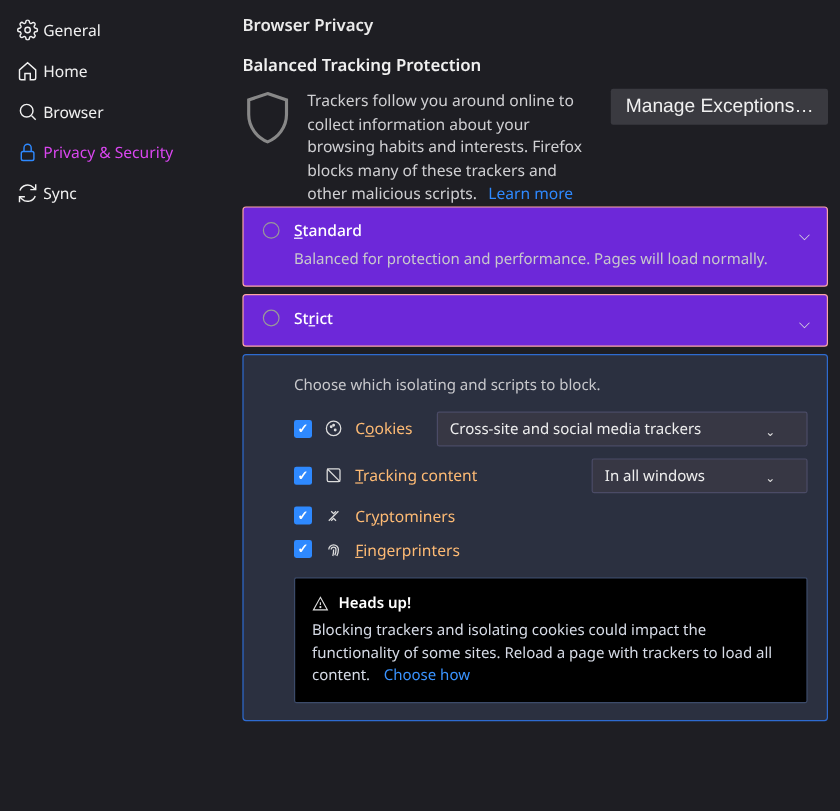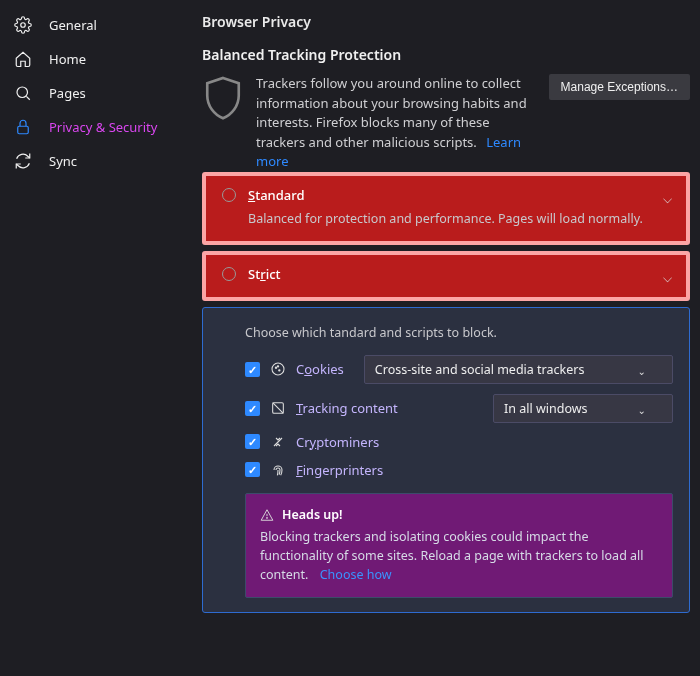--- a/index.html
+++ b/index.html
@@ -15,21 +15,21 @@
 }
 .sidebar {
   width: 182px;
   background: #1e1e23;
   padding-top: 8px;
 }
 .nav-item {
   display: flex;
   align-items: center;
   padding: 8px 14px;
-  gap: 17px;
+  gap: 4px;
   cursor: pointer;
   color: #f0f0f0;
 }
 .nav-item.active { color: #d946ef; }
 .nav-item.active .nav-ico svg { stroke: #2e89ff; fill: none; }
 .nav-ico { width: 18px; height: 18px; display:inline-flex; align-items:center; justify-content:center; }
 .nav-ico svg { stroke: #f0f0f0; fill: none; stroke-width:1.6; }
 .nav-ico.lock svg { stroke:#2e89ff; }
 .main {
   flex: 1;
@@ -38,24 +38,24 @@
 }
 .page-title { font-size: 14px; font-weight: 600; margin-bottom: 14px; color:#eaeaea;}
 .section-title { font-size: 14px; font-weight: 600; margin-bottom: 10px; color:#f0f0f0; }
 .intro-row { display:flex; align-items:flex-start; gap:12px; }
 .shield { width:42px; height:50px; flex-shrink:0; display:flex; align-items:flex-start;}
 .shield svg { stroke:#888; fill:none; stroke-width:1.5; }
 .intro-text { color:#cfcfd2; line-height:1.5; flex:1; font-size:13px;}
 .intro-text a { color:#2e89ff; text-decoration:none; cursor:pointer; margin-left:6px;}
 .manage-btn {
   background:#3a3a40; color:#f0f0f0; border:none; padding:6px 12px;
-  font-size:12px; cursor:pointer; align-self:flex-start; border-radius:2px;
+  font-size:16px; cursor:pointer; align-self:flex-start; border-radius:2px;
 }
 .card {
-  background:#b91c1c; border:4px solid #fca5a5; border-radius:3px;
+  background:#6d28d9; border:1px solid #fca5a5; border-radius:3px;
   padding:10px 16px 14px 16px; margin-bottom:6px; position:relative;
 }
 .card.selected { background:#2b3040; border:1px solid #2e6bd0; }
 .card-head { display:flex; align-items:center; gap:12px; }
 .radio {
   width:14px; height:14px; border-radius:50%;
   border:1.5px solid #999; display:inline-block; flex-shrink:0;
 }
 .radio.on { border:1.5px solid #2e89ff; background:radial-gradient(circle,#2e89ff 45%,transparent 50%); }
 .card-title { color:#fff; font-weight:500; }
@@ -64,33 +64,33 @@
 .chev { position:absolute; right:14px; top:14px; color:#ddd; font-size:12px; }
 .opts { margin-top:14px; margin-left:26px; }
 .opt-row { display:flex; align-items:center; gap:10px; margin:10px 0; }
 .chk {
   width:15px; height:15px; background:#2e89ff; border-radius:2px;
   display:inline-flex; align-items:center; justify-content:center;
   color:#fff; font-size:11px; font-weight:bold;
 }
 .mini-ico { width:16px; height:16px; display:inline-flex; align-items:center; justify-content:center; }
 .mini-ico svg { stroke:#ddd; fill:none; stroke-width:1.6; }
-.opt-label { color:#c4b5fd; }
+.opt-label { color:#fdba74; }
 .opt-label u { text-decoration: underline; }
 .select {
   background:#373744; border:1px solid #4b4b66; color:#eee;
   padding:5px 26px 5px 10px; font-size:12.5px; border-radius:2px;
   position:relative; cursor:pointer;
   display:inline-flex; align-items:flex-end;
   min-width:180px; justify-content:space-between;
 }
 .select.wide { flex:1; max-width:330px; margin-left:10px; }
 .select .dd { font-size:10px; color:#ddd; margin-left:auto; }
 .heads {
-  background:#701a75; border:1px solid #3c4b6a; border-radius:2px;
+  background:#000000; border:1px solid #3c4b6a; border-radius:2px;
   padding:12px 14px; margin-top:14px; color:#d6dbe6; font-size:12.5px; line-height:1.5;
 }
 .heads-title { display:flex; align-items:center; gap:8px; font-weight:600; color:#fff; margin-bottom:4px;}
 .heads-title .alert { width:14px; height:14px; }
 .heads a { color:#3a93ff; text-decoration:none; margin-left:8px; cursor:pointer; }
 ::-webkit-scrollbar { width:0; }
 </style>
 </head>
 <body>
 
@@ -112,21 +112,21 @@
     </span>
     <span>Home</span>
   </div>
   <div class="nav-item">
     <span class="nav-ico">
       <svg viewBox="0 0 24 24">
           <circle cx="11" cy="11" r="7"></circle>
           <line x1="21" y1="21" x2="16.5" y2="16.5"></line>
         </svg>
     </span>
-    <span>Pages</span>
+    <span>Browser</span>
   </div>
   <div class="nav-item active">
     <span class="nav-ico lock">
       <svg viewBox="0 0 24 24">
           <rect x="5" y="11" width="14" height="10" rx="2"></rect>
           <path d="M8 11V7a4 4 0 0 1 8 0v4"></path>
         </svg>
     </span>
     <span>Privacy &amp; Security</span>
   </div>
@@ -171,21 +171,21 @@
 
   <div class="card">
     <div class="card-head">
       <span class="radio"></span>
       <span class="card-title">St<u>r</u>ict</span>
       <span class="chev">⌵</span>
     </div>
   </div>
 
   <div class="card selected">
-    <div class="card-desc">Choose which tandard and scripts to block.</div>
+    <div class="card-desc">Choose which isolating and scripts to block.</div>
 
     <div class="opts">
 
       <div class="opt-row">
         <span class="chk">✓</span>
         <span class="mini-ico">
           <svg viewBox="0 0 24 24">
               <circle cx="12" cy="12" r="9"></circle>
               <circle cx="9" cy="10" r="1" fill="#ddd"></circle>
               <circle cx="14" cy="14" r="1" fill="#ddd"></circle>

